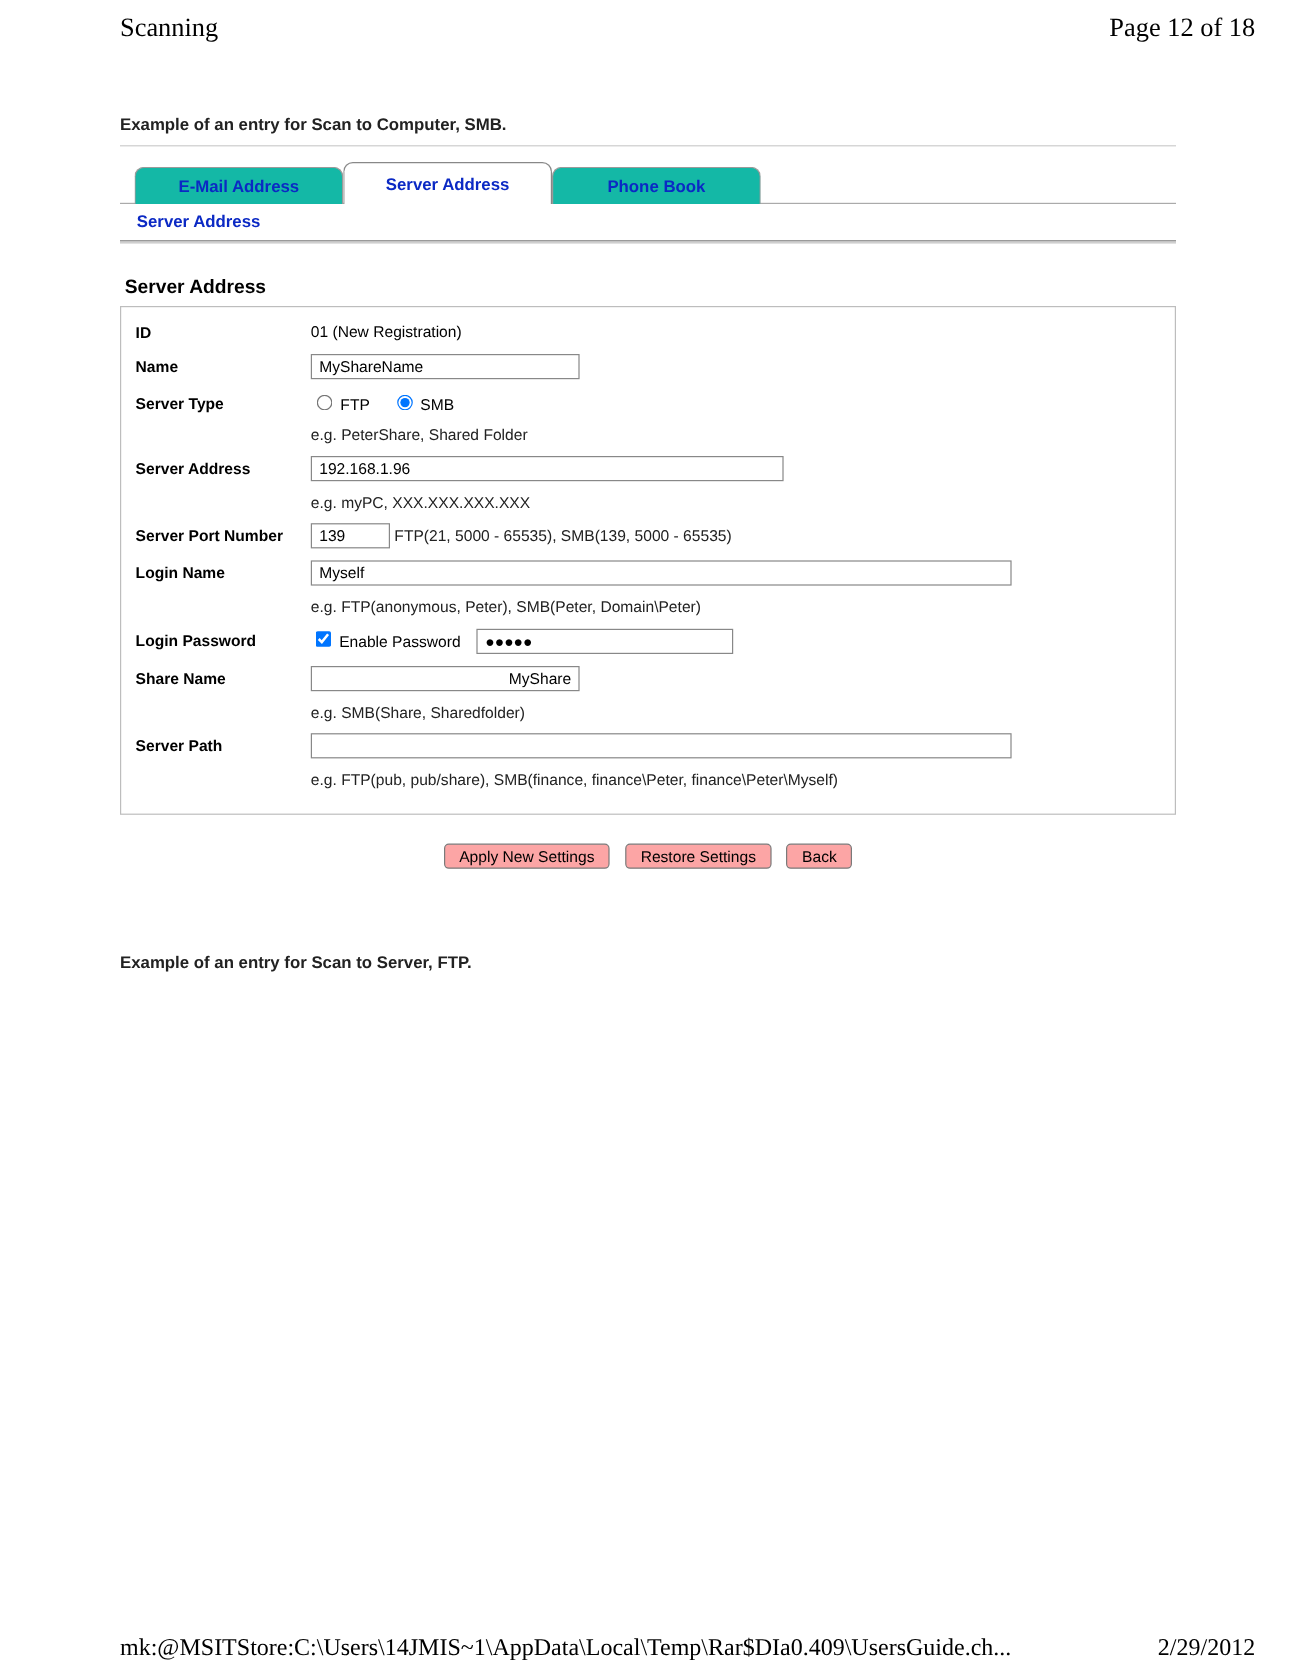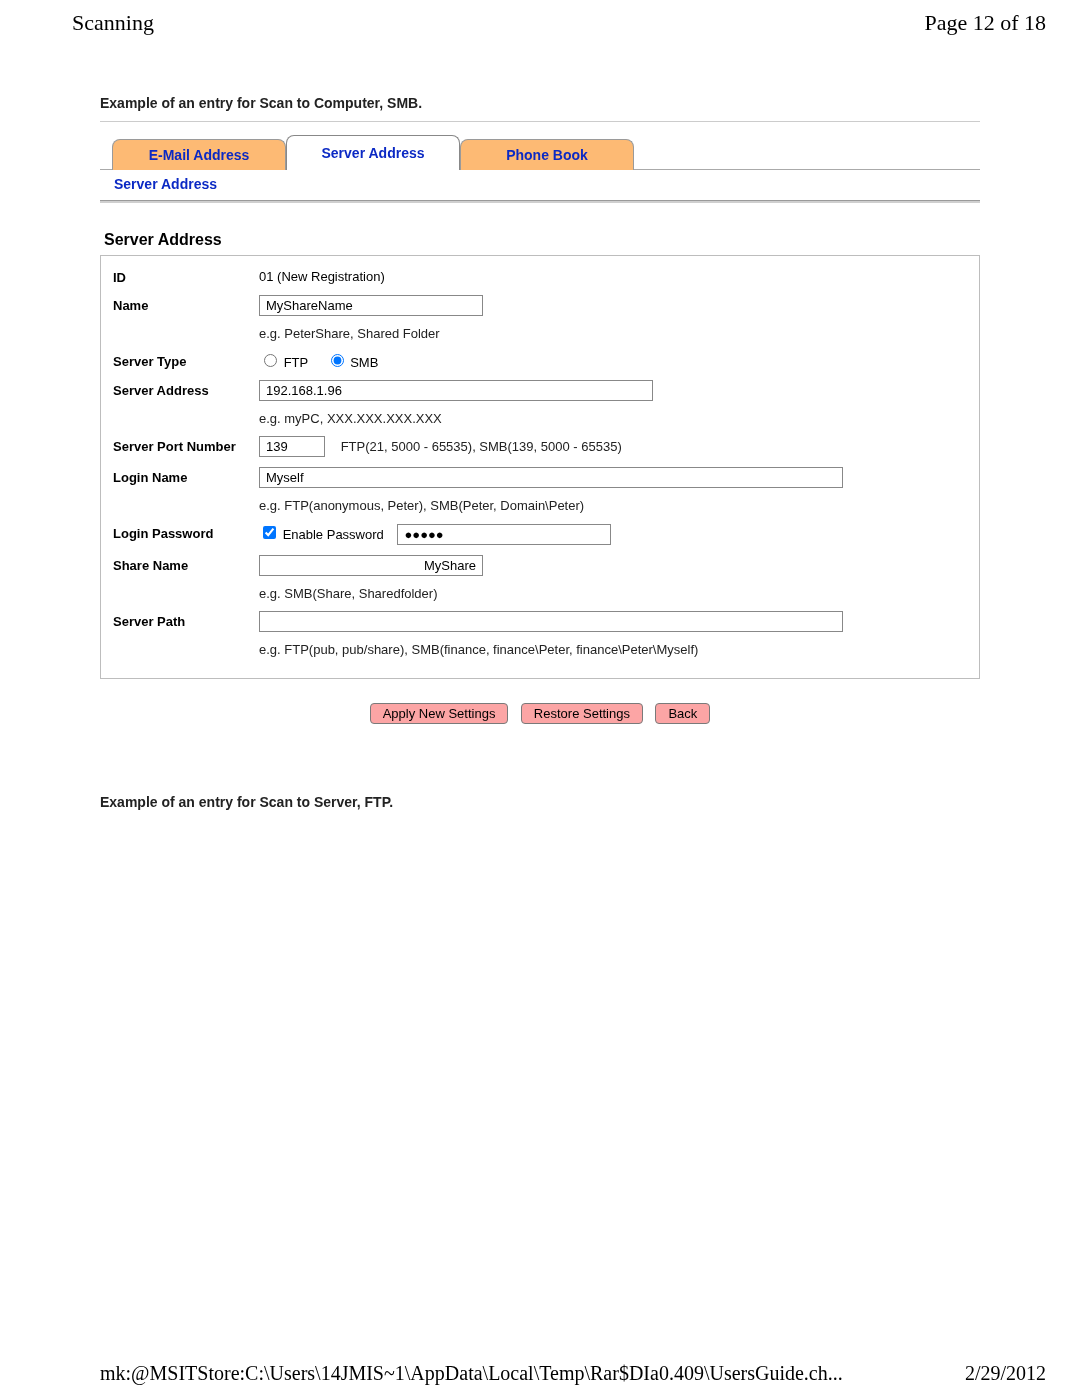--- a/index.html
+++ b/index.html
@@ -7,21 +7,21 @@
     padding: 0;
     width: 1080px;
     height: 1397px;
     background: #fff;
     font-family: "Times New Roman", serif;
     color: #000;
   }
   .page-header {
     display: flex;
     justify-content: space-between;
-    padding: 10px 34px 4px 72px;
+    padding: 10px 34px 4px 100px;
     font-size: 22px;
   }
   .body-col {
     padding: 0 100px;
     font-family: Arial, Helvetica, sans-serif;
   }
   .intro {
     margin-top: 55px;
     font-size: 14px;
     font-weight: bold;
@@ -45,21 +45,21 @@
   .tab {
     position: relative;
     height: 30px;
     line-height: 30px;
     padding: 0 26px;
     min-width: 120px;
     text-align: center;
     font-size: 14px;
     font-weight: bold;
     color: #0b29c4;
-    background: #fdba74;
+    background: #14b8a6;
     border: 1px solid #9a9a9a;
     border-bottom: none;
     border-radius: 8px 8px 0 0;
     margin-right: 0px;
     cursor: pointer;
   }
   .tab.active {
     background: #ffffff;
     border-color: #888;
     height: 34px;
@@ -192,54 +192,54 @@
           <td>01 (New Registration)</td>
         </tr>
 
         <tr>
           <td class="label">Name</td>
           <td>
             <input class="textinput" style="width: 210px;" value="MyShareName">
           </td>
         </tr>
         <tr>
-          <td></td>
-          <td class="hint">e.g. PeterShare, Shared Folder</td>
-        </tr>
-
-        <tr>
           <td class="label">Server Type</td>
           <td class="radio-row">
             <label>
               <input type="radio" name="stype" style="">
               <span>FTP</span>
             </label>
             <label>
               <input type="radio" name="stype" checked="" style="">
               <span>SMB</span>
             </label>
           </td>
         </tr>
 
         <tr>
+          <td></td>
+          <td class="hint">e.g. PeterShare, Shared Folder</td>
+        </tr>
+
+        <tr>
           <td class="label">Server Address</td>
           <td>
             <input class="textinput" style="width: 380px;" value="192.168.1.96">
           </td>
         </tr>
         <tr>
           <td></td>
           <td class="hint">e.g. myPC, XXX.XXX.XXX.XXX</td>
         </tr>
 
         <tr>
           <td class="label">Server Port Number</td>
           <td>
             <input class="textinput" style="width: 52px;" value="139">
-            <span class="hint" style="margin-left:12px">FTP(21, 5000 - 65535), SMB(139, 5000 - 65535)</span>
+            <span class="hint" style="margin-left:0">FTP(21, 5000 - 65535), SMB(139, 5000 - 65535)</span>
           </td>
         </tr>
 
         <tr>
           <td class="label">Login Name</td>
           <td>
             <input class="textinput" style="width: 570px;" value="Myself">
           </td>
         </tr>
         <tr>

